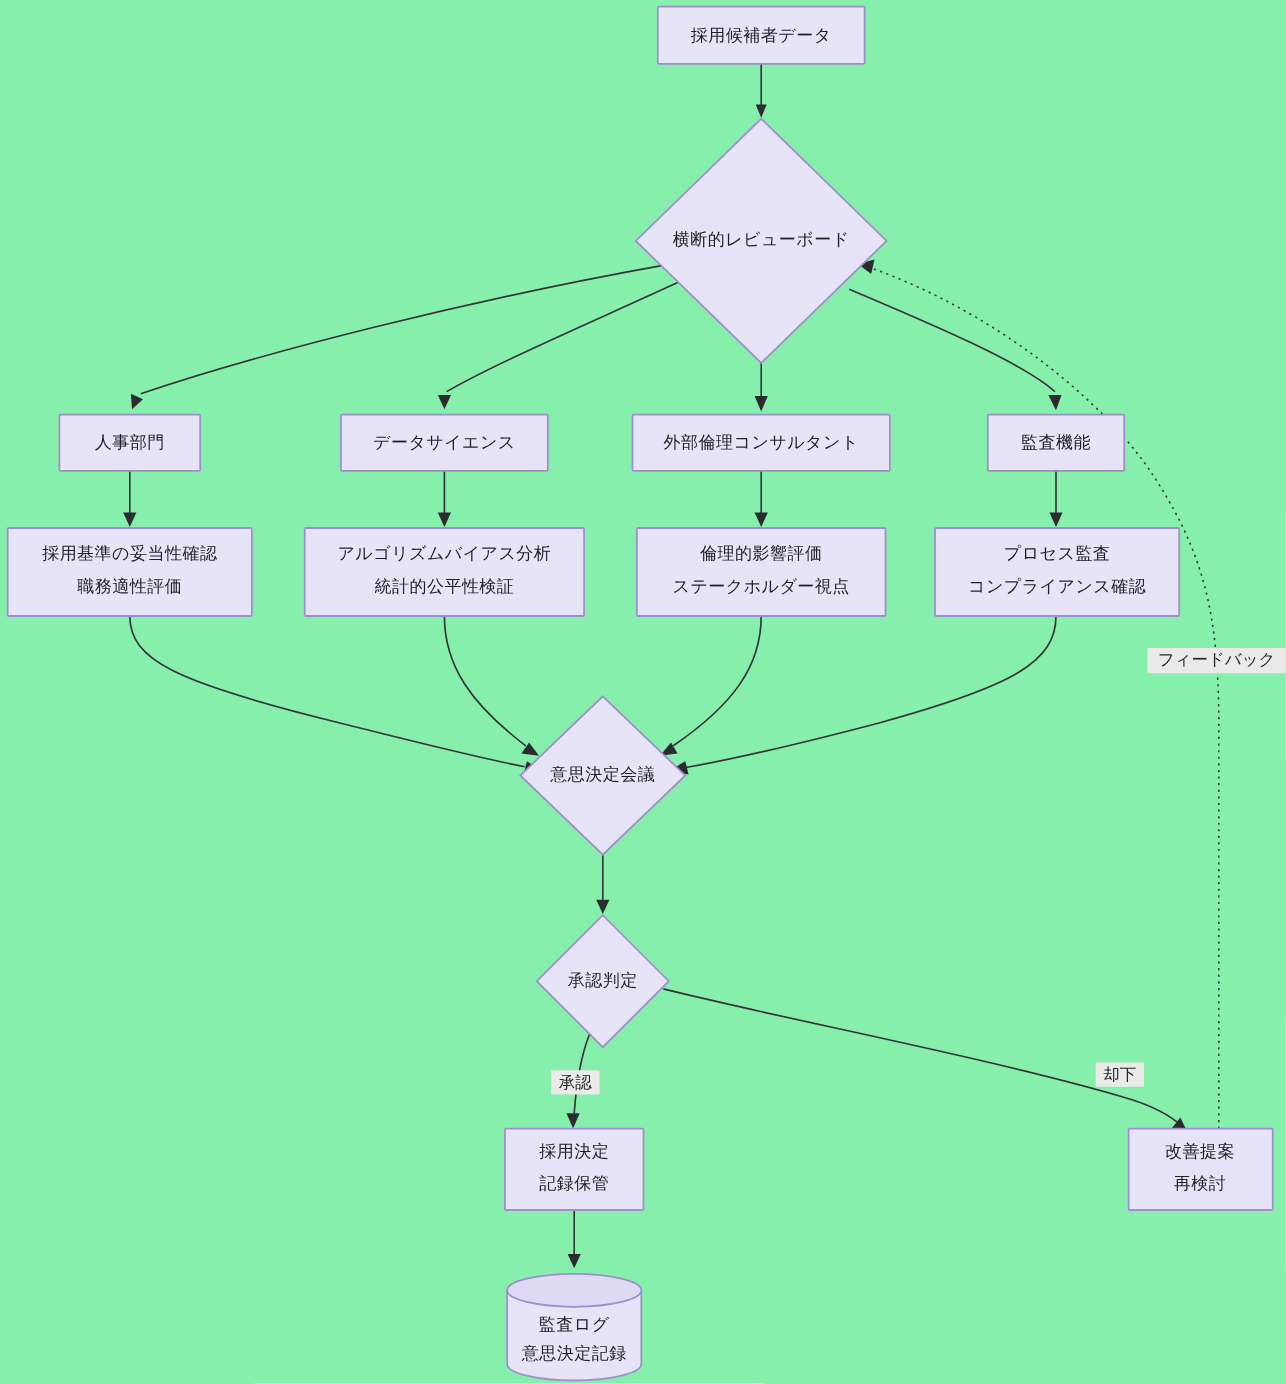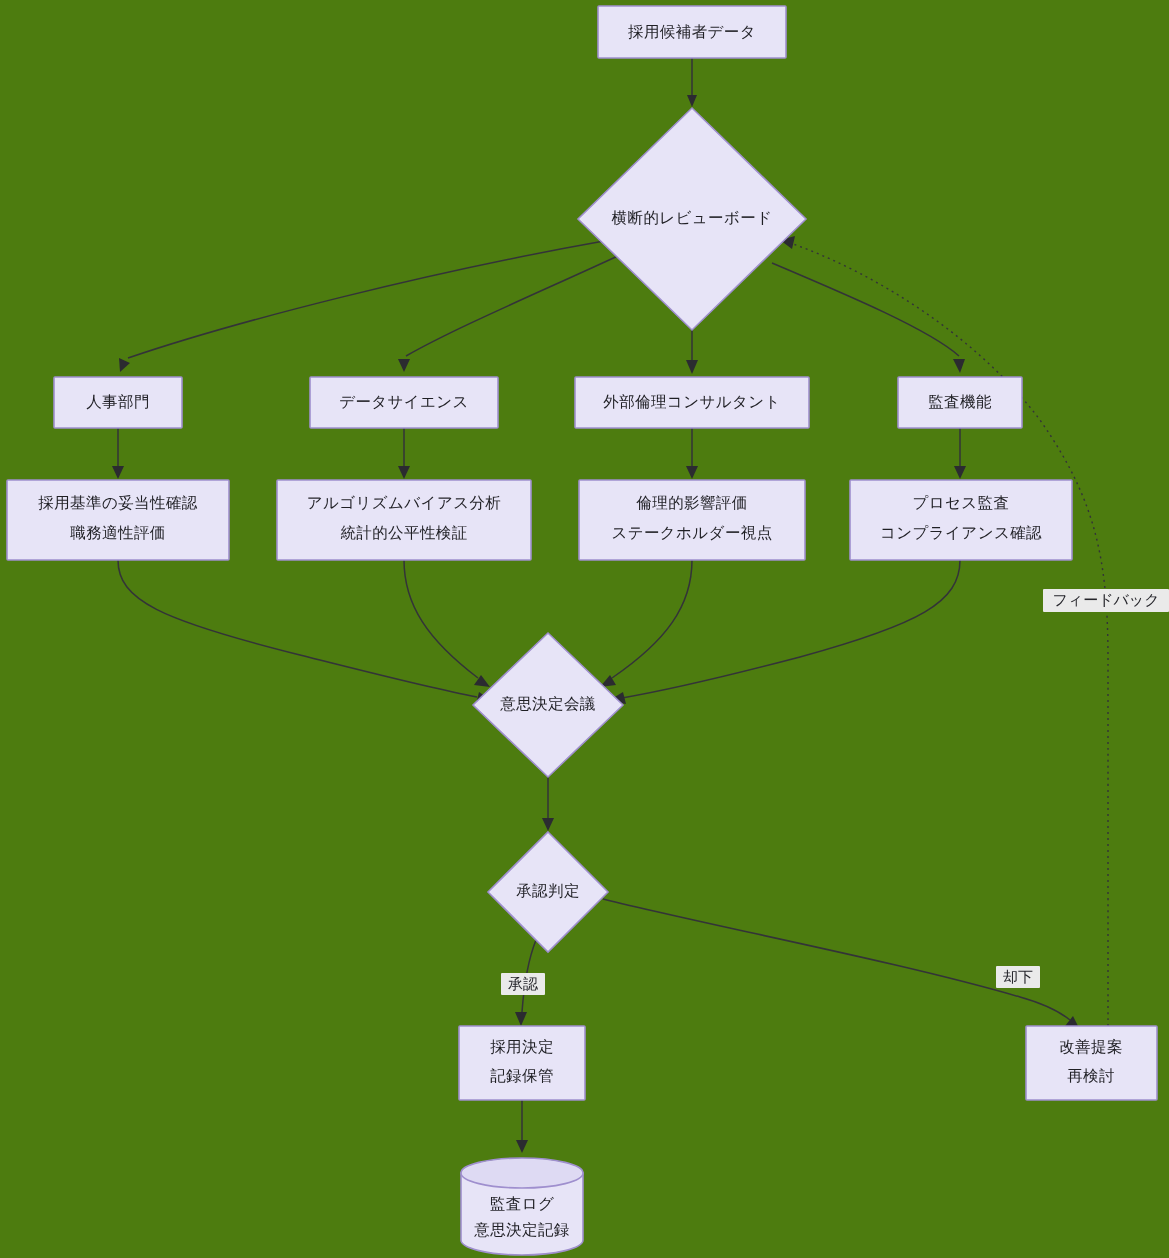--- a/index.html
+++ b/index.html
@@ -8,21 +8,21 @@
     padding: 0;
     background: #ffffff;
   }
   body {
     font-family: "Liberation Sans", "DejaVu Sans", sans-serif;
   }
   #diagram-root {
     position: relative;
     width: 1169px;
     height: 1258px;
-    background: #4d7c0f;
+    background: #86efac;
     overflow: hidden;
   }
   svg.flow-svg {
     position: absolute;
     top: 0;
     left: 0;
     width: 1169px;
     height: 1258px;
     display: block;
   }

